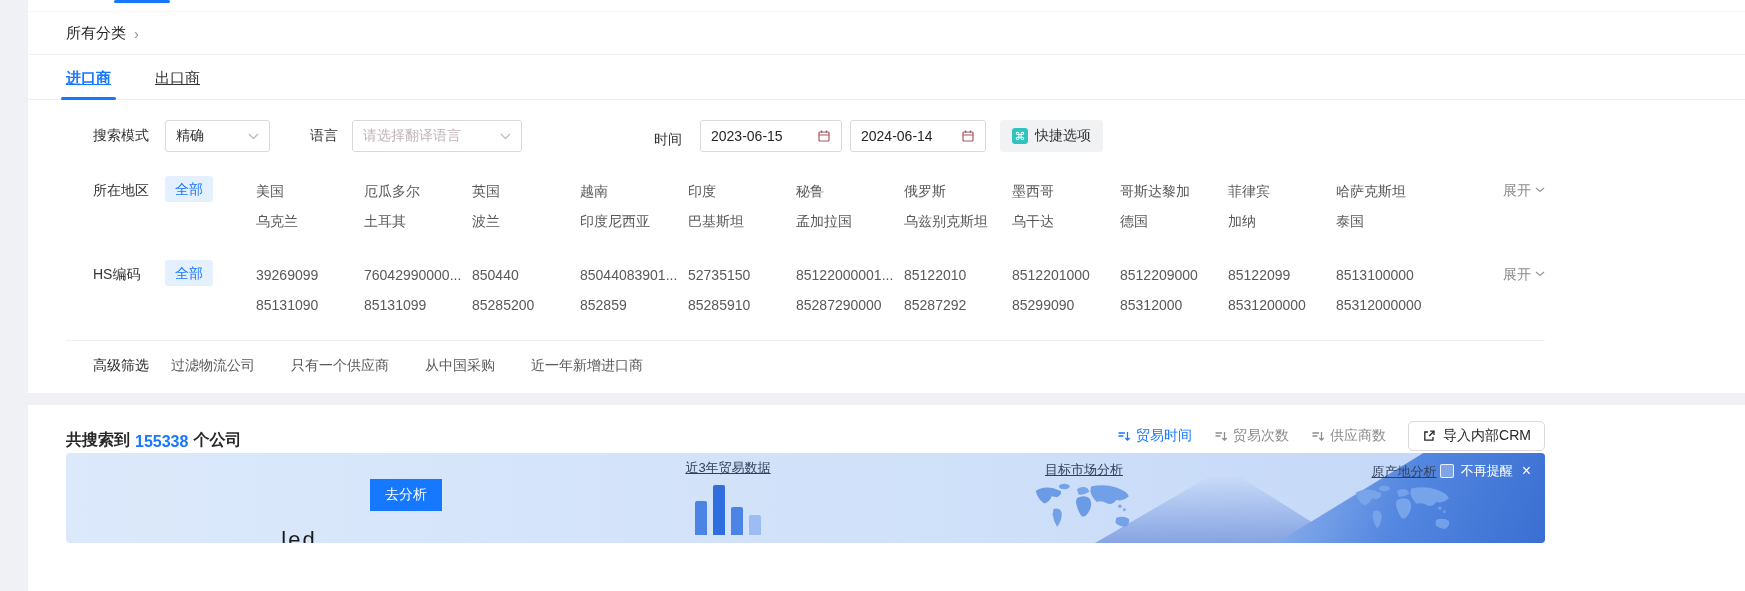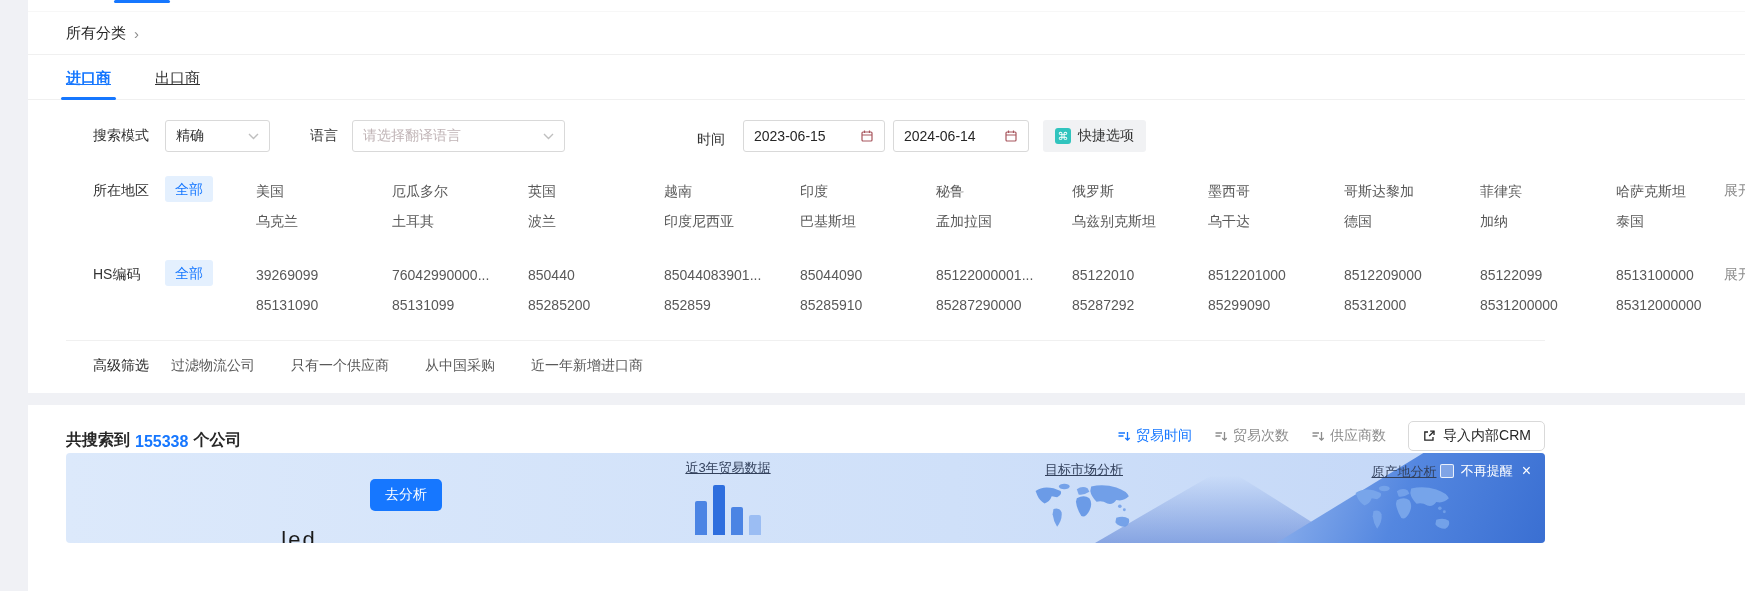--- a/index.html
+++ b/index.html
@@ -23,36 +23,36 @@
   .tab.active { color:#1677ff; font-weight:bold; }
   .tab.active::after { content:""; position:absolute; left:-5px; right:-5px; bottom:0; height:3px; background:#1677ff; border-radius:2px; }
 
   .filter-card { background:#fff; padding:20px 200px 0 0; }
   .frow { display:flex; align-items:center; padding-left:65px; }
   .flabel { width:56px; font-size:14px; color:#333; flex:0 0 56px; }
   .gap16 { margin-right:16px; }
 
   .select-box { height:32px; border:1px solid #d9d9d9; border-radius:3px; display:flex; align-items:center; justify-content:space-between; padding:0 10px; background:#fff; cursor:pointer; }
   .sel-mode { width:105px; }
-  .sel-lang { width:213px; }
+  .sel-lang { width:170px; }
   .placeholder { color:#c0b4b6; }
   .chev-svg { flex:0 0 auto; }
 
   .lbl-inline { color:#333; }
   .ml40 { margin-left:40px; } .ml132 { margin-left:132px;margin-top:7px; } .ml14 { margin-right:14px; }
 
   .date-box { height:32px; width:142px; border:1px solid #d9d9d9; border-radius:3px; display:flex; align-items:center; justify-content:space-between; padding:0 10px; margin-right:8px; cursor:pointer; color:#262626; }
 
   .quick-btn { height:32px; margin-left:6px; background:#f1f2f4; border-radius:3px; display:flex; align-items:center; gap:7px; padding:0 12px; cursor:pointer; color:#333; }
   .cmd-ic { width:16px; height:16px; border-radius:3px; background:#31c4be; color:#fff; font-size:11px; line-height:16px; text-align:center; }
 
   .grid-row { align-items:flex-start; margin-top:24px; }
   .grid-row .flabel { line-height:28px; }
   .chip { height:26px; line-height:26px; padding:0 10px; border-radius:3px; background:#e4f0fe; color:#1677ff; font-size:14px; cursor:pointer; margin-right:43px; flex:0 0 auto; }
-  .gcols { display:flex; flex:1 1 auto;gap:28px; }
+  .gcols { display:flex; flex:1 1 auto; }
   .gcol { width:108px; flex:0 0 108px; display:flex; flex-direction:column; }
   .gcol span { line-height:30px; font-size:14px; color:#595959; cursor:pointer; white-space:nowrap; }
   .expand { margin-left:auto; color:#8c8c8c; font-size:14px; line-height:28px; display:flex; align-items:center; gap:4px; cursor:pointer; flex:0 0 auto; }
 
   .adv-divider { border-top:1px solid #f0f0f0; margin:20px 0 0 38px; }
   .adv-row { display:flex; align-items:center; padding:16px 0 18px 65px; }
   .adv-label { color:#262626; margin-right:22px; }
   .adv-link { color:#595959; margin-right:36px; cursor:pointer; }
 
   .section-gap { height:12px; }
@@ -66,21 +66,21 @@
   .sort-item.active { color:#1677ff; }
   .crm-btn { display:flex; align-items:center; gap:7px; border:1px solid #d9d9d9; border-radius:5px; padding:5px 13px; color:#262626; background:#fff; cursor:pointer; font-size:14px; }
 
   .banner { position:relative; margin:2px 0 0 38px; height:90px; border-radius:4px; overflow:hidden; background:linear-gradient(90deg,#dcE9fb 0%,#cfe0f9 60%,#c2d6f7 100%); }
   .deco-a { position:absolute; top:0; right:0; bottom:0; width:320px; background:linear-gradient(112deg,#9dbcf0 8%,#5487e0 55%,#3a6fd2 100%); clip-path:polygon(62% 0,100% 0,100% 100%,16% 100%); }
   .deco-b { position:absolute; top:0; bottom:0; right:200px; width:250px; background:linear-gradient(180deg,rgba(120,160,230,0) 25%,rgba(78,118,208,.55) 100%); clip-path:polygon(0 100%,52% 16%,100% 100%); }
   .bn-group { position:absolute; z-index:2; text-align:center; }
   .bn-left { left:158px; top:24px; width:150px;margin-top:48px; }
   .bn-keyword { font-size:22px; color:#1a1a1a; letter-spacing:2px; line-height:30px; }
   .bn-sub { font-size:14px; color:#262626; line-height:26px; }
-  .bn-analyze { position:absolute; z-index:2; left:304px; top:26px; background:#1677ff; color:#fff; border:none; border-radius:5px; padding:7px 15px; font-size:14px; cursor:pointer; }
+  .bn-analyze { position:absolute; z-index:2; left:304px; top:26px; background:#1677ff; color:#fff; border:none; border-radius:0; padding:7px 15px; font-size:14px; cursor:pointer; }
   .bn-title { font-size:13px; color:#33415c; line-height:18px;text-decoration:underline; }
   .bn-chart { left:597px; top:6px; width:130px; }
   .bars { height:54px; display:flex; align-items:flex-end; justify-content:center; gap:6px; margin-top:4px; }
   .bars .bar { width:12px; border-radius:2px 2px 0 0; }
   .bn-market { left:918px; top:8px; width:200px; }
   .bn-origin { left:1238px; top:10px; width:200px; }
   .map-svg { margin-top:3px; }
   .bn-dismiss { position:absolute; z-index:3; right:14px; top:9px; display:flex; align-items:center; gap:7px; color:#fff; font-size:13px; }
   .bn-checkbox { width:14px; height:14px; border:1px solid rgba(255,255,255,.85); border-radius:2px; background:rgba(255,255,255,.28); cursor:pointer; }
   .bn-close { cursor:pointer; font-size:16px; line-height:14px; margin-left:2px; }
@@ -213,21 +213,21 @@
           </div>
         <div class="gcol">
             <span>850440</span>
             <span>85285200</span>
           </div>
         <div class="gcol">
             <span>85044083901...</span>
             <span>852859</span>
           </div>
         <div class="gcol">
-            <span>85044090</span>
+            <span>52735150</span>
             <span>85285910</span>
           </div>
         <div class="gcol">
             <span>85122000001...</span>
             <span>85287290000</span>
           </div>
         <div class="gcol">
             <span>85122010</span>
             <span>85287292</span>
           </div>

